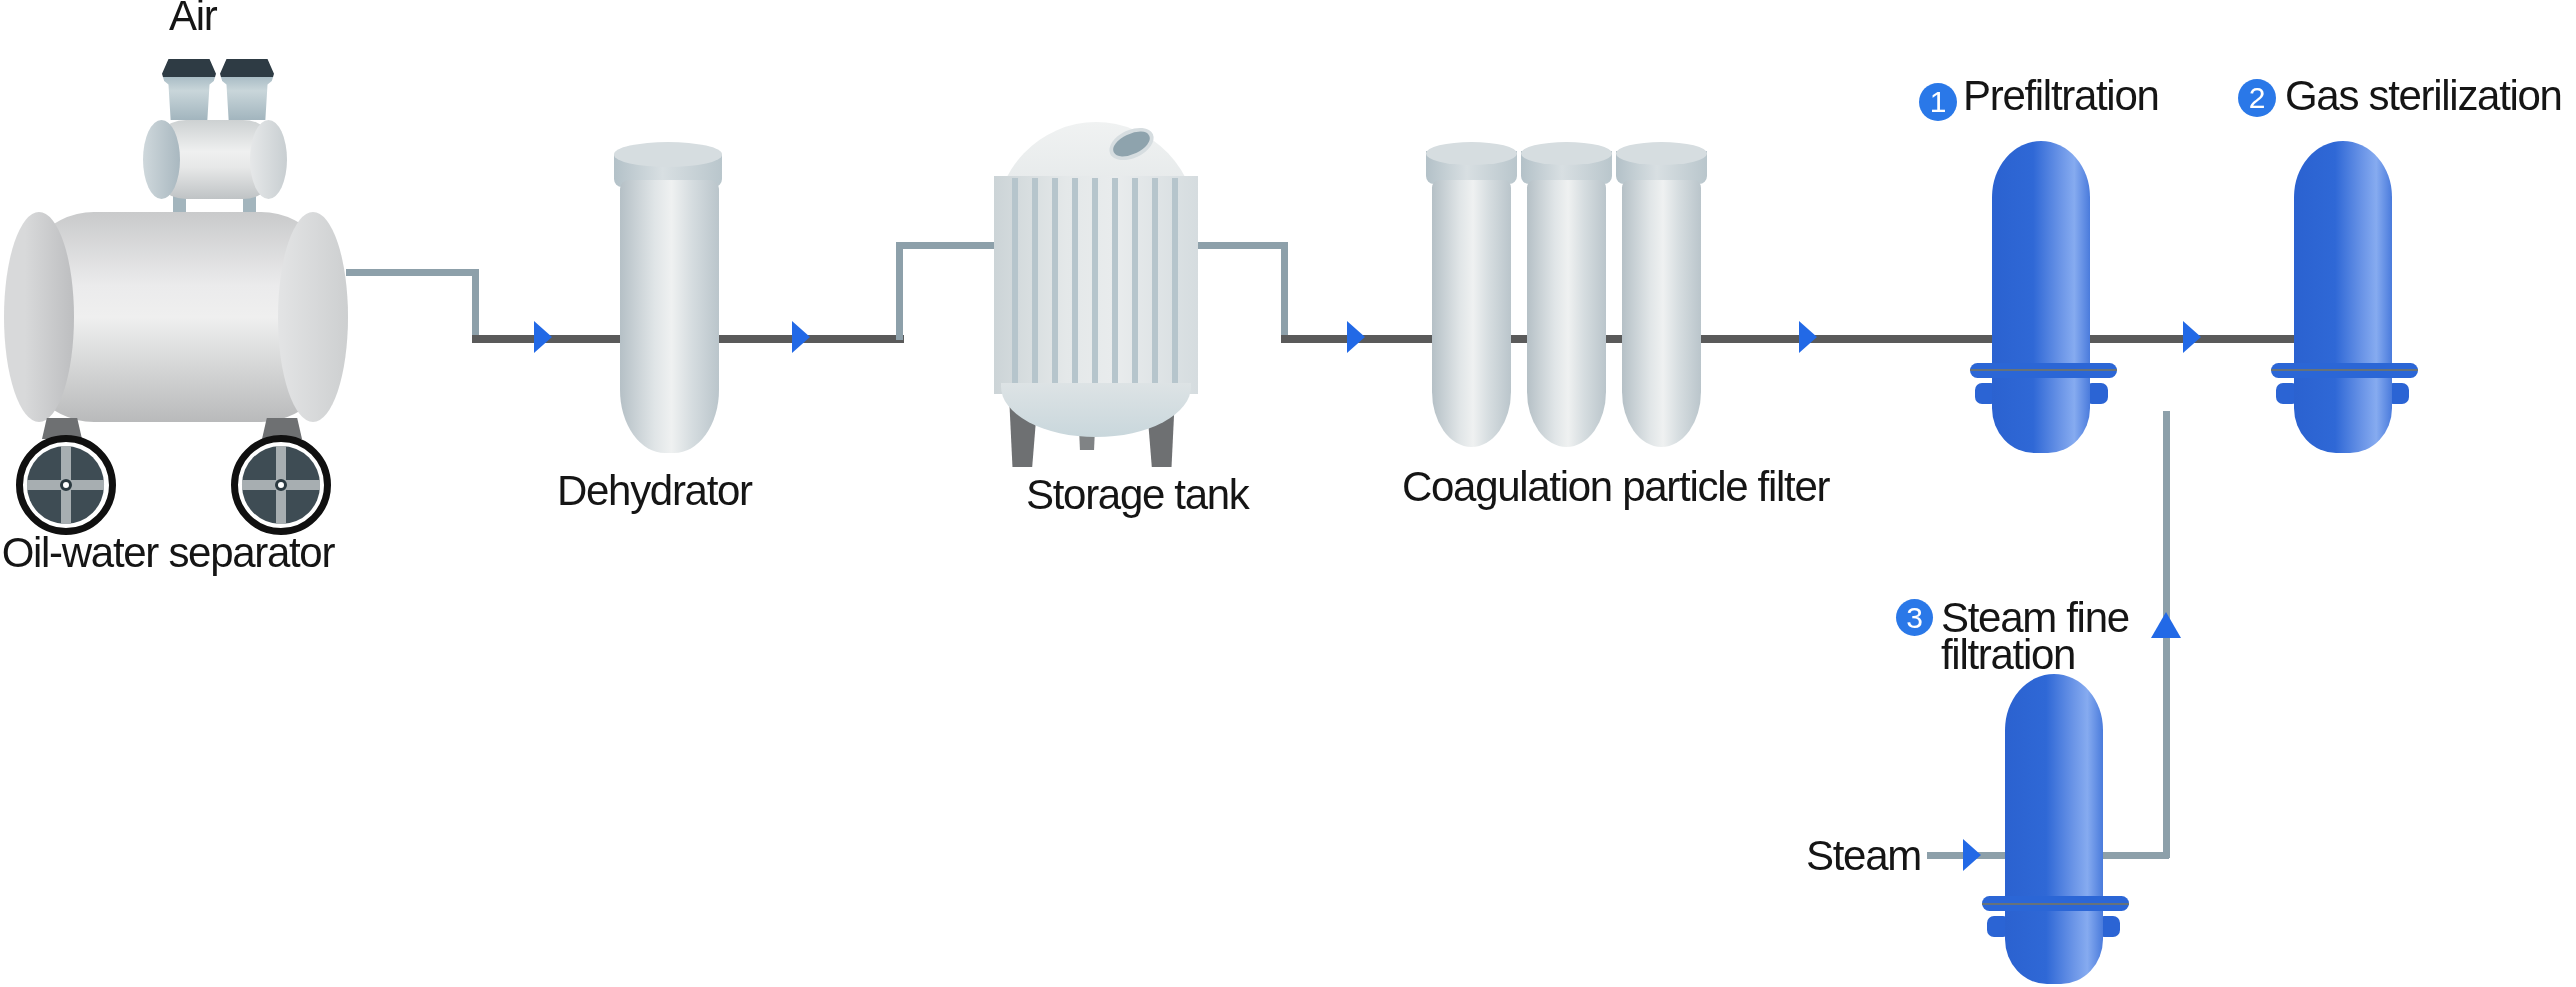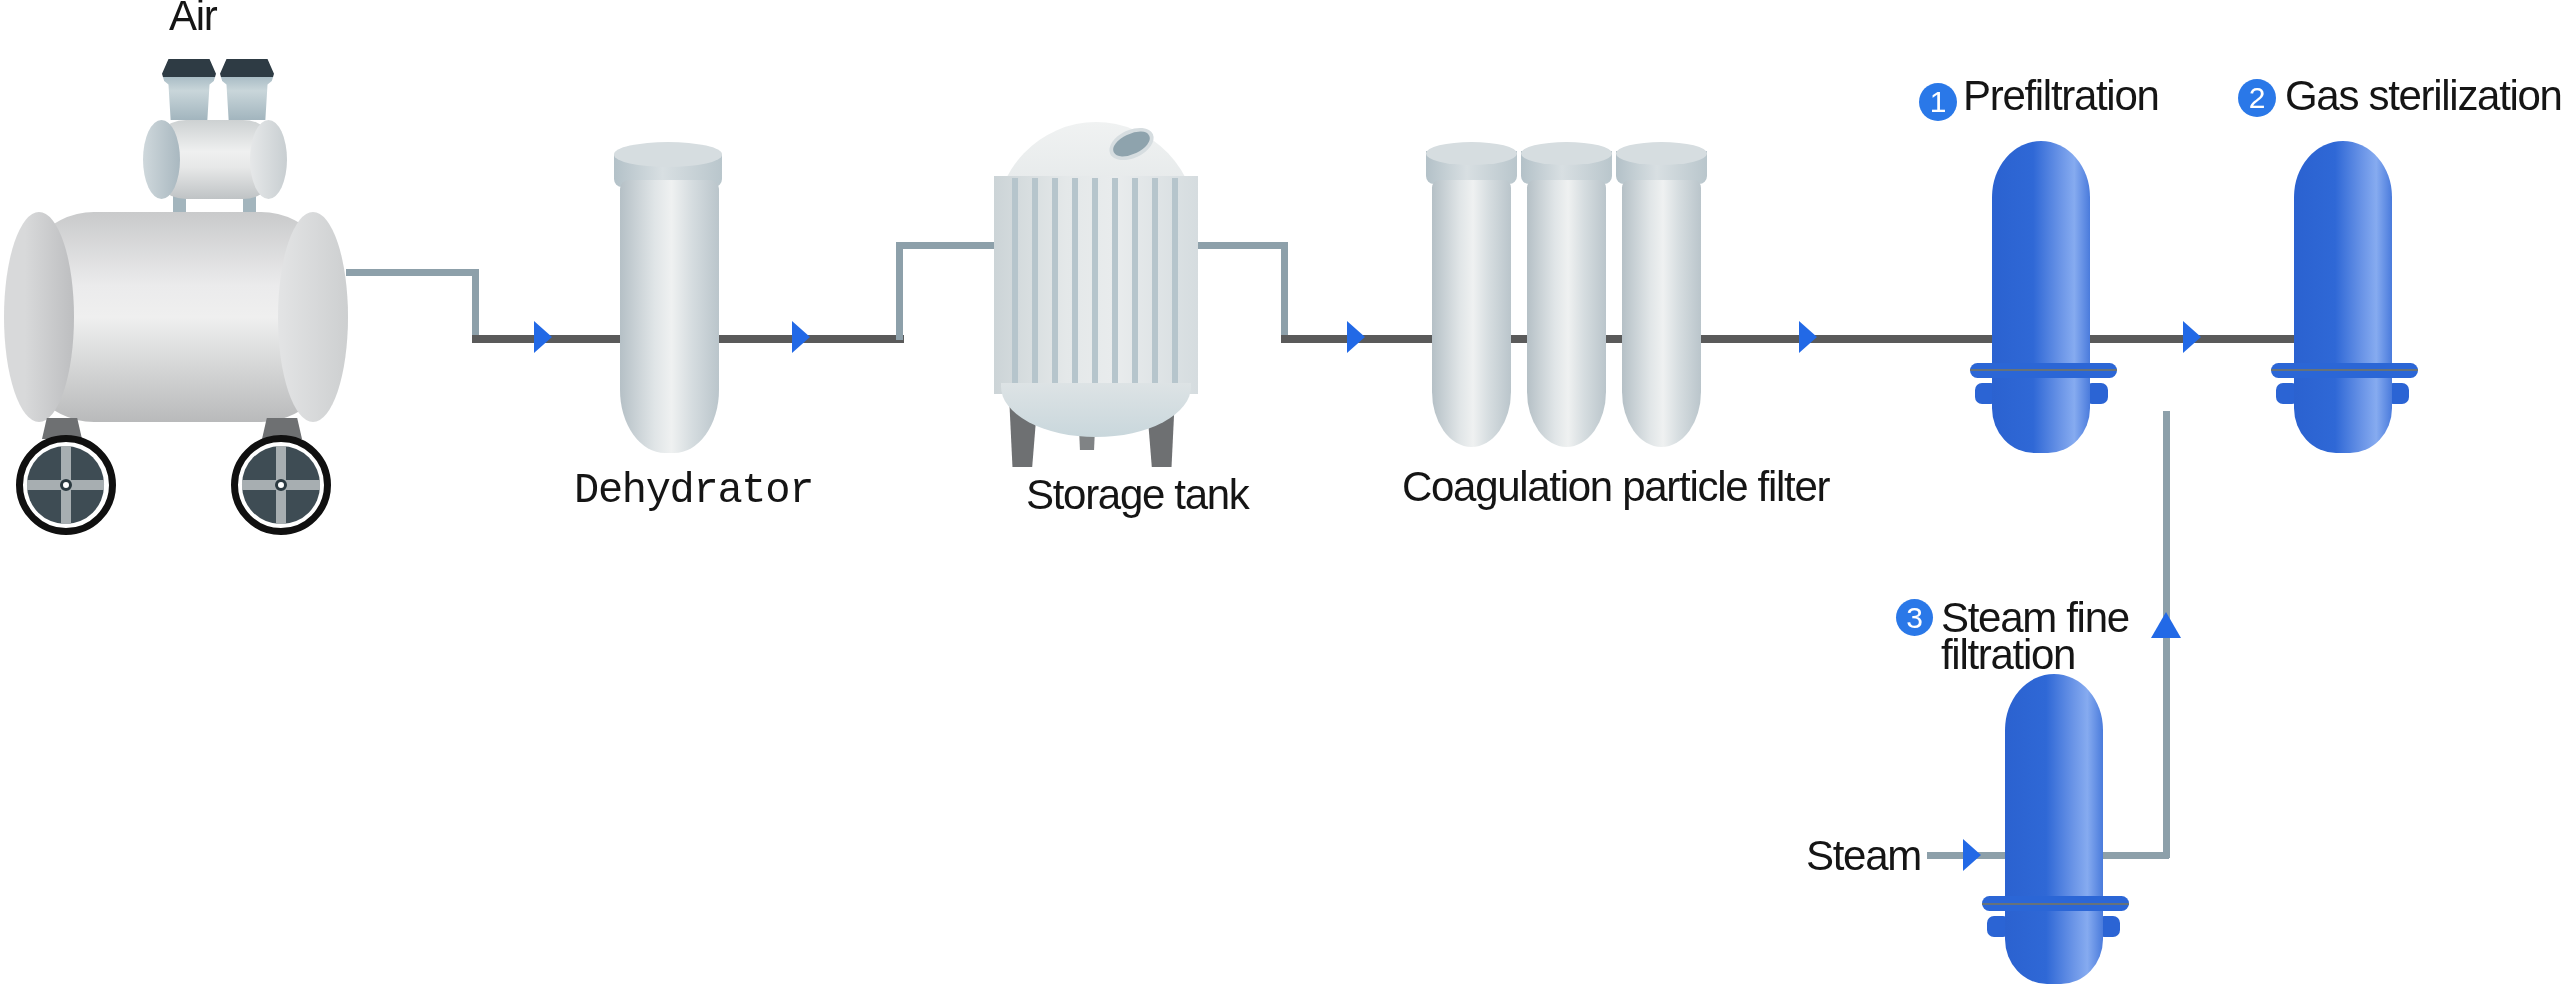--- a/index.html
+++ b/index.html
@@ -186,21 +186,22 @@
   <div class="knob" style="left:2097px;top:916px;"></div>
   <div class="bvessel" style="left:2005px;top:674px;height:310px;"></div>
   <div class="flange" style="left:1982px;top:896px;"></div>
   <div class="flange-line" style="left:1982px;top:903px;"></div>
 
   <div class="badge" style="left:1919px;top:83px;">1</div>
   <div class="badge" style="left:2238px;top:79px;">2</div>
   <div class="badge" style="left:1896px;top:599px;width:37px;height:37px;">3</div>
 
   <div class="lbl" style="left:169px;top:-5.2px;">Air</div>
-  <div class="lbl" style="left:574px;top:470px;font-family:Liberation Mono, monospace;">Dehydrator</div>
+  <div class="lbl" style="left:1.7px;top:532px;">Oil-water separator</div>
+  <div class="lbl" style="left:557px;top:470px;">Dehydrator</div>
   <div class="lbl" style="left:1026px;top:474px;">Storage tank</div>
   <div class="lbl" style="left:1402px;top:466px;text-align:center;">Coagulation particle filter</div>
   <div class="lbl" style="left:1963px;top:75px;">Prefiltration</div>
   <div class="lbl" style="left:2285px;top:75px;">Gas sterilization</div>
   <div class="lbl lbl2" style="left:1941px;top:599px;">
     <div>Steam fine</div>
     <div>filtration</div>
   </div>
   <div class="lbl" style="left:1806px;top:835px;">Steam</div>
 

